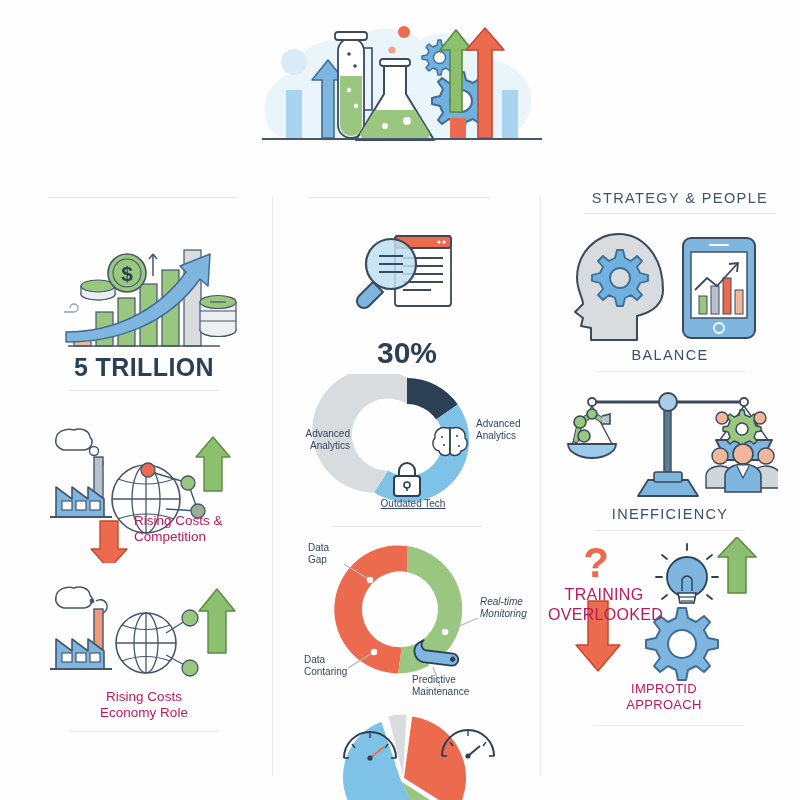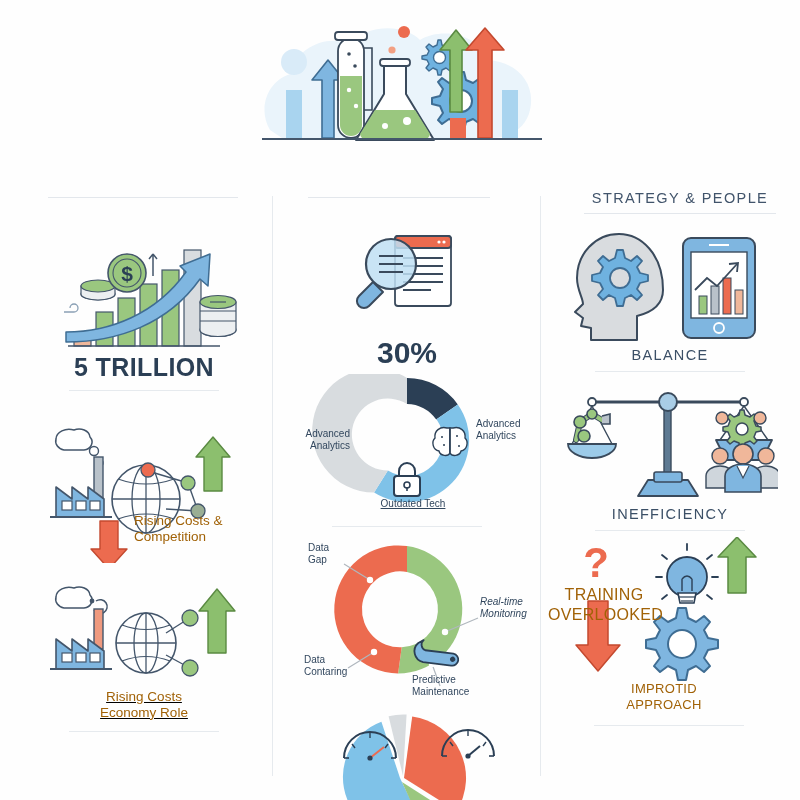--- a/index.html
+++ b/index.html
@@ -48,21 +48,21 @@
   .block-rule { height: 1px; background: #e6eaee; margin: 4px auto 0; }
 
   .stat-big {
     font-size: 25px; font-weight: bold; color: #2b3f55;
     letter-spacing: 0.4px; line-height: 1.1;
   }
   .label-caps {
     font-size: 14.5px; letter-spacing: 1.3px; color: #3b4f66;
   }
   .cap-2line {
-    font-size: 13.5px; color: #a16207; line-height: 1.22; font-weight: 500;
+    font-size: 13.5px; color: #be185d; line-height: 1.22; font-weight: 500;
   }
   .donut-label {
     position: absolute; font-size: 10px; color: #32475e;
     line-height: 1.18; font-weight: 500; padding-left: 12px;
   }
   .pct-big { font-size: 30px; font-weight: bold; color: #2b3f55; }
 
   .svgwrap { display: block; margin: 0 auto; }
   .rel { position: relative; }
 </style>
@@ -237,21 +237,21 @@
 
           <path d="M62 108 L62 136 L53 136 L71 156 L89 136 L80 136 L80 108 Z" fill="#ec6b4f" stroke="#c4492f" stroke-width="1.4" stroke-linejoin="round"></path>
         </svg>
         <div class="cap-2line" style="position:absolute; left:112px; top:100px; width:118px; text-align:left;">
           <div>Rising Costs &amp;</div>
           <div>Competition</div>
         </div>
       </div>
     </div>
 
-    <div class="block" style="margin-top:14px;text-decoration:underline;">
+    <div class="block" style="margin-top:14px;">
       <svg class="svgwrap" width="204" height="108" viewBox="0 0 204 108">
         <path d="M14 20 a13 10 0 0 1 18 -9 a11 9 0 0 1 16 7 a9 8 0 0 1 -6 13 L22 31 A10 9 0 0 1 14 20 Z" fill="#ffffff" stroke="#44566b" stroke-width="1.5"></path>
         <path d="M54 24 a7 7 0 1 1 -2 9" fill="none" stroke="#44566b" stroke-width="1.5"></path>
         <circle cx="50" cy="24" r="2.4" fill="#44566b"></circle>
         <rect x="52" y="32" width="9" height="40" fill="#ef9a7f" stroke="#44566b" stroke-width="1.4"></rect>
         <path d="M14 92 L14 62 L30 74 L30 62 L46 74 L46 62 L62 74 L62 92 Z" fill="#7fb6e0" stroke="#44566b" stroke-width="1.6" stroke-linejoin="round"></path>
         <rect x="20" y="76" width="10" height="9" fill="#ffffff" stroke="#44566b" stroke-width="1.2"></rect>
         <rect x="34" y="76" width="10" height="9" fill="#ffffff" stroke="#44566b" stroke-width="1.2"></rect>
         <rect x="48" y="76" width="10" height="9" fill="#ffffff" stroke="#44566b" stroke-width="1.2"></rect>
         <line x1="8" y1="92" x2="70" y2="92" stroke="#44566b" stroke-width="1.8"></line>

